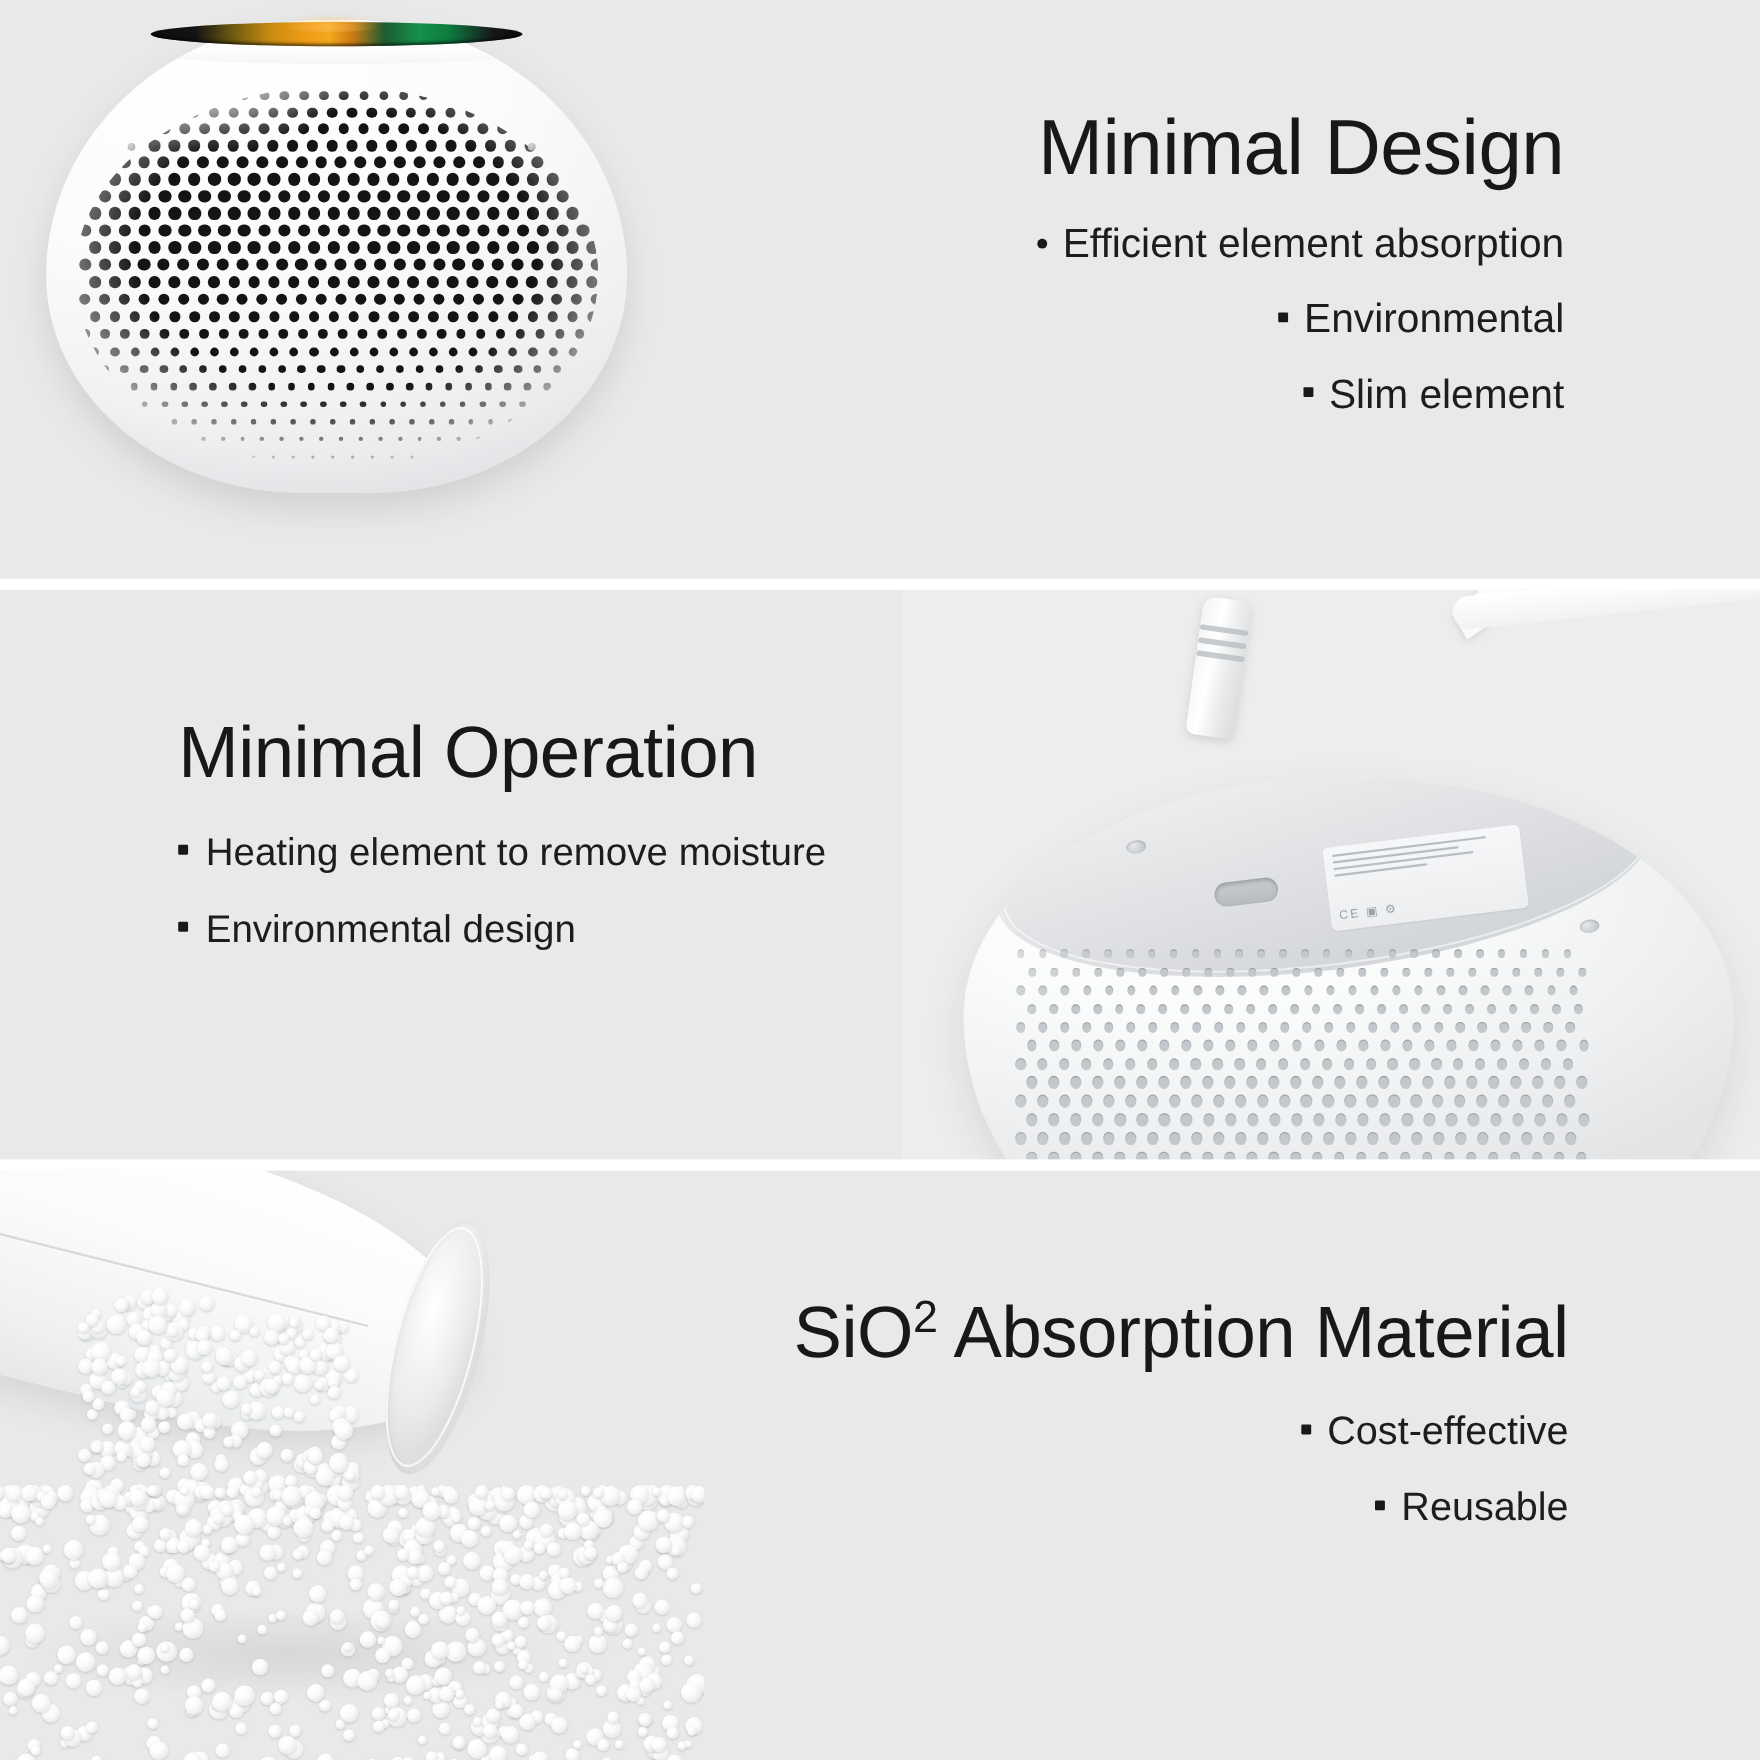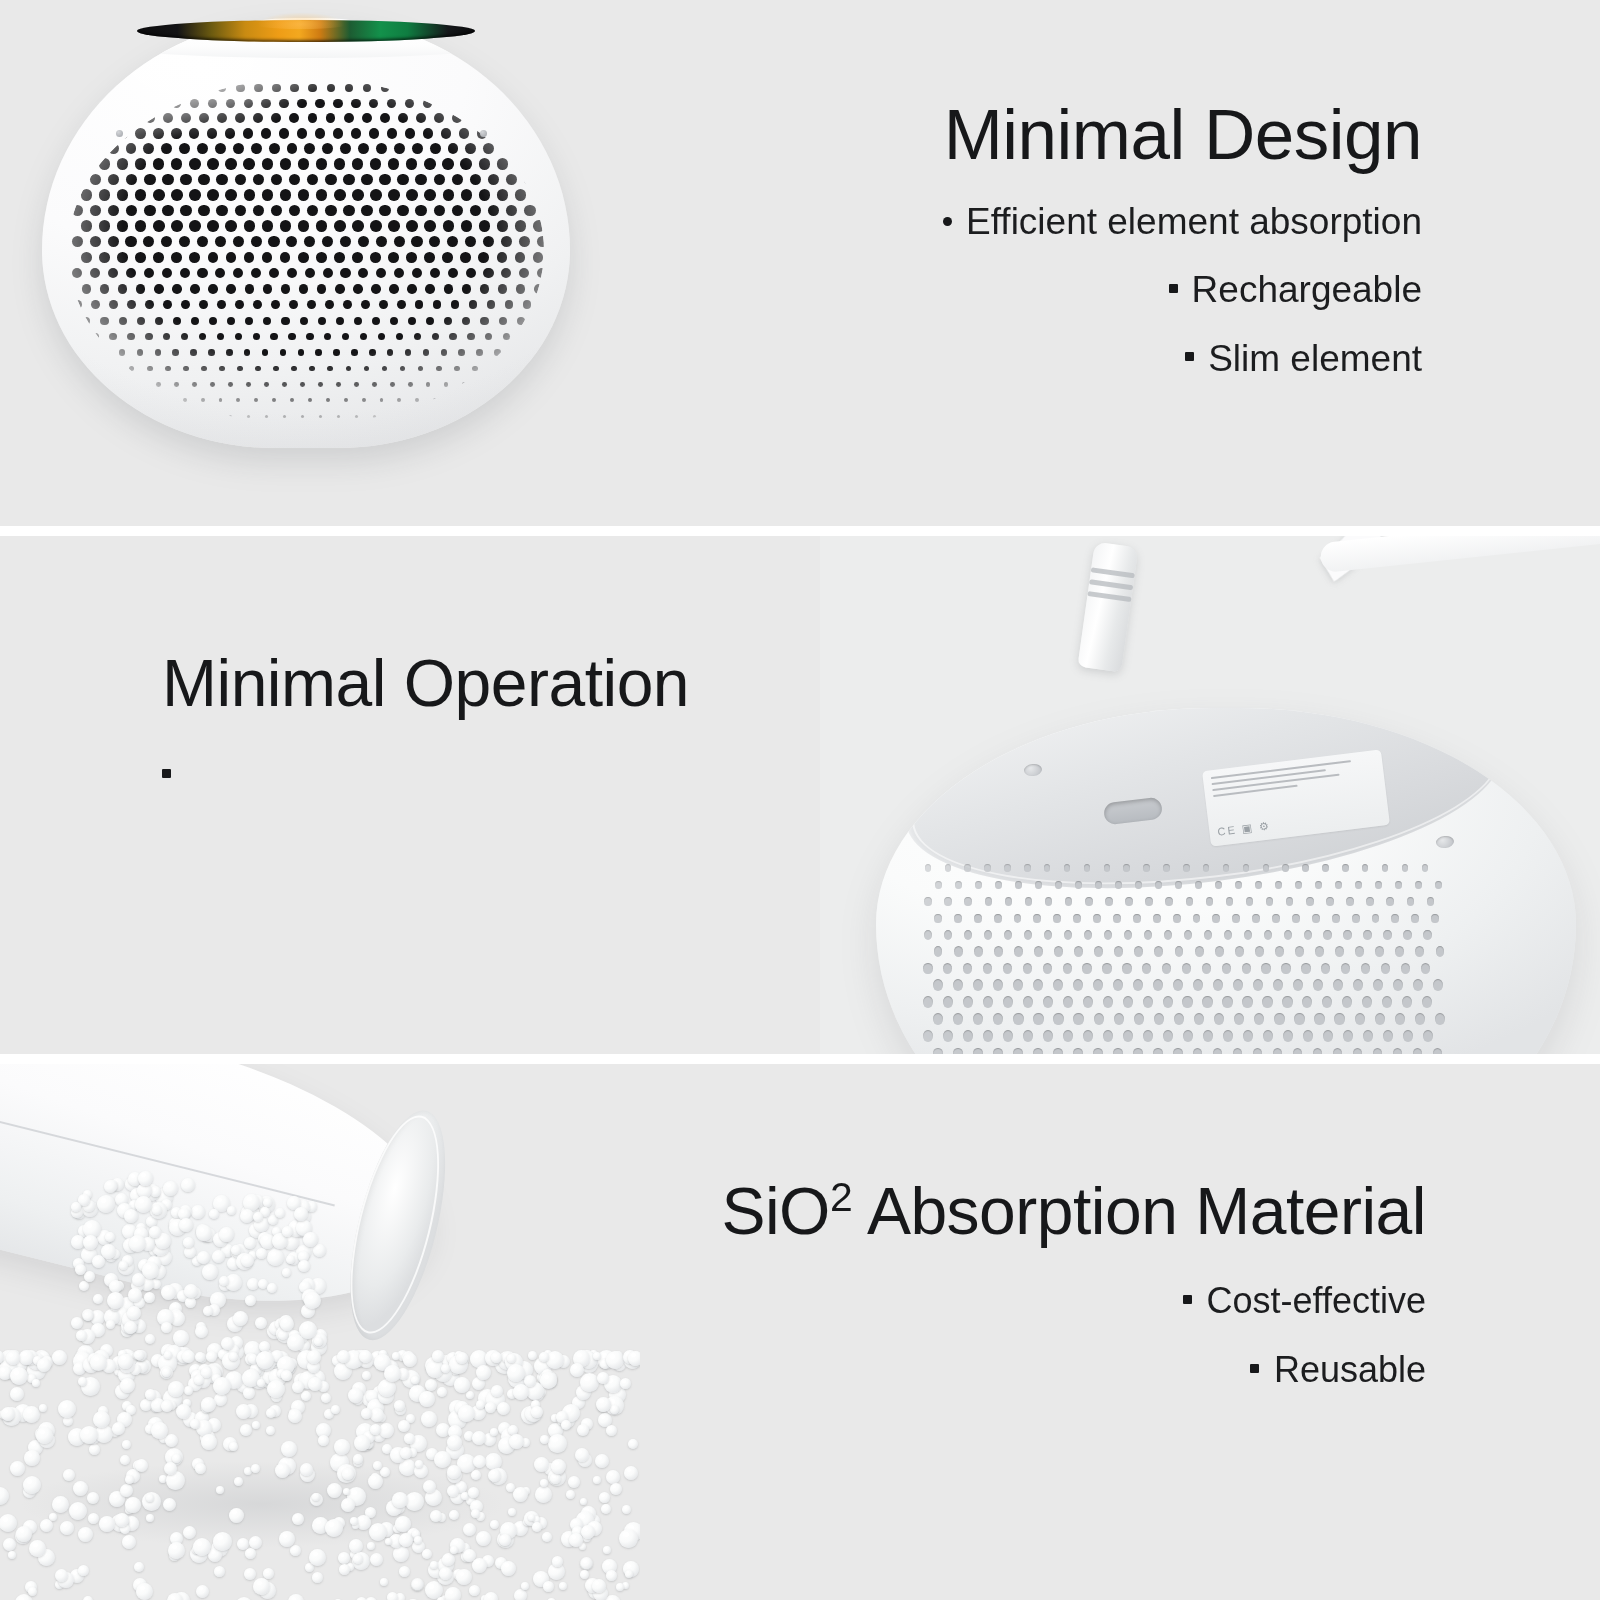--- a/index.html
+++ b/index.html
@@ -435,21 +435,21 @@
       <div class="top-bar-glow"></div>
     </div>
 
     <div class="text-block align-right" id="panel-1-text">
       <div class="heading">Minimal Design</div>
       <ul class="bullets">
         <li>
           <span class="bullet-dot"></span><span>Efficient element absorption</span>
         </li>
         <li>
-          <span class="bullet-square"></span><span>Rechargeable</span>
+          <span class="bullet-square"></span><span>Environmental</span>
         </li>
         <li>
           <span class="bullet-square"></span><span>Slim element</span>
         </li>
       </ul>
     </div>
   </div>
 
   <div class="divider" id="divider-1"></div>
 
@@ -493,21 +493,24 @@
         <div class="plug-ridge" style="top:26px"></div>
         <div class="plug-ridge" style="top:38px"></div>
         <div class="plug-ridge" style="top:50px"></div>
       </div>
     </div>
 
     <div class="text-block align-left" id="panel-2-text">
       <div class="heading">Minimal Operation</div>
       <ul class="bullets">
         <li>
-          <span class="bullet-square"></span>
+          <span class="bullet-square"></span><span>Heating element to remove moisture</span>
+        </li>
+        <li>
+          <span class="bullet-square"></span><span>Environmental design</span>
         </li>
       </ul>
     </div>
   </div>
 
   <div class="divider" id="divider-2"></div>
 
   <div class="panel" id="panel-3">
 
     <div id="product-beads">

